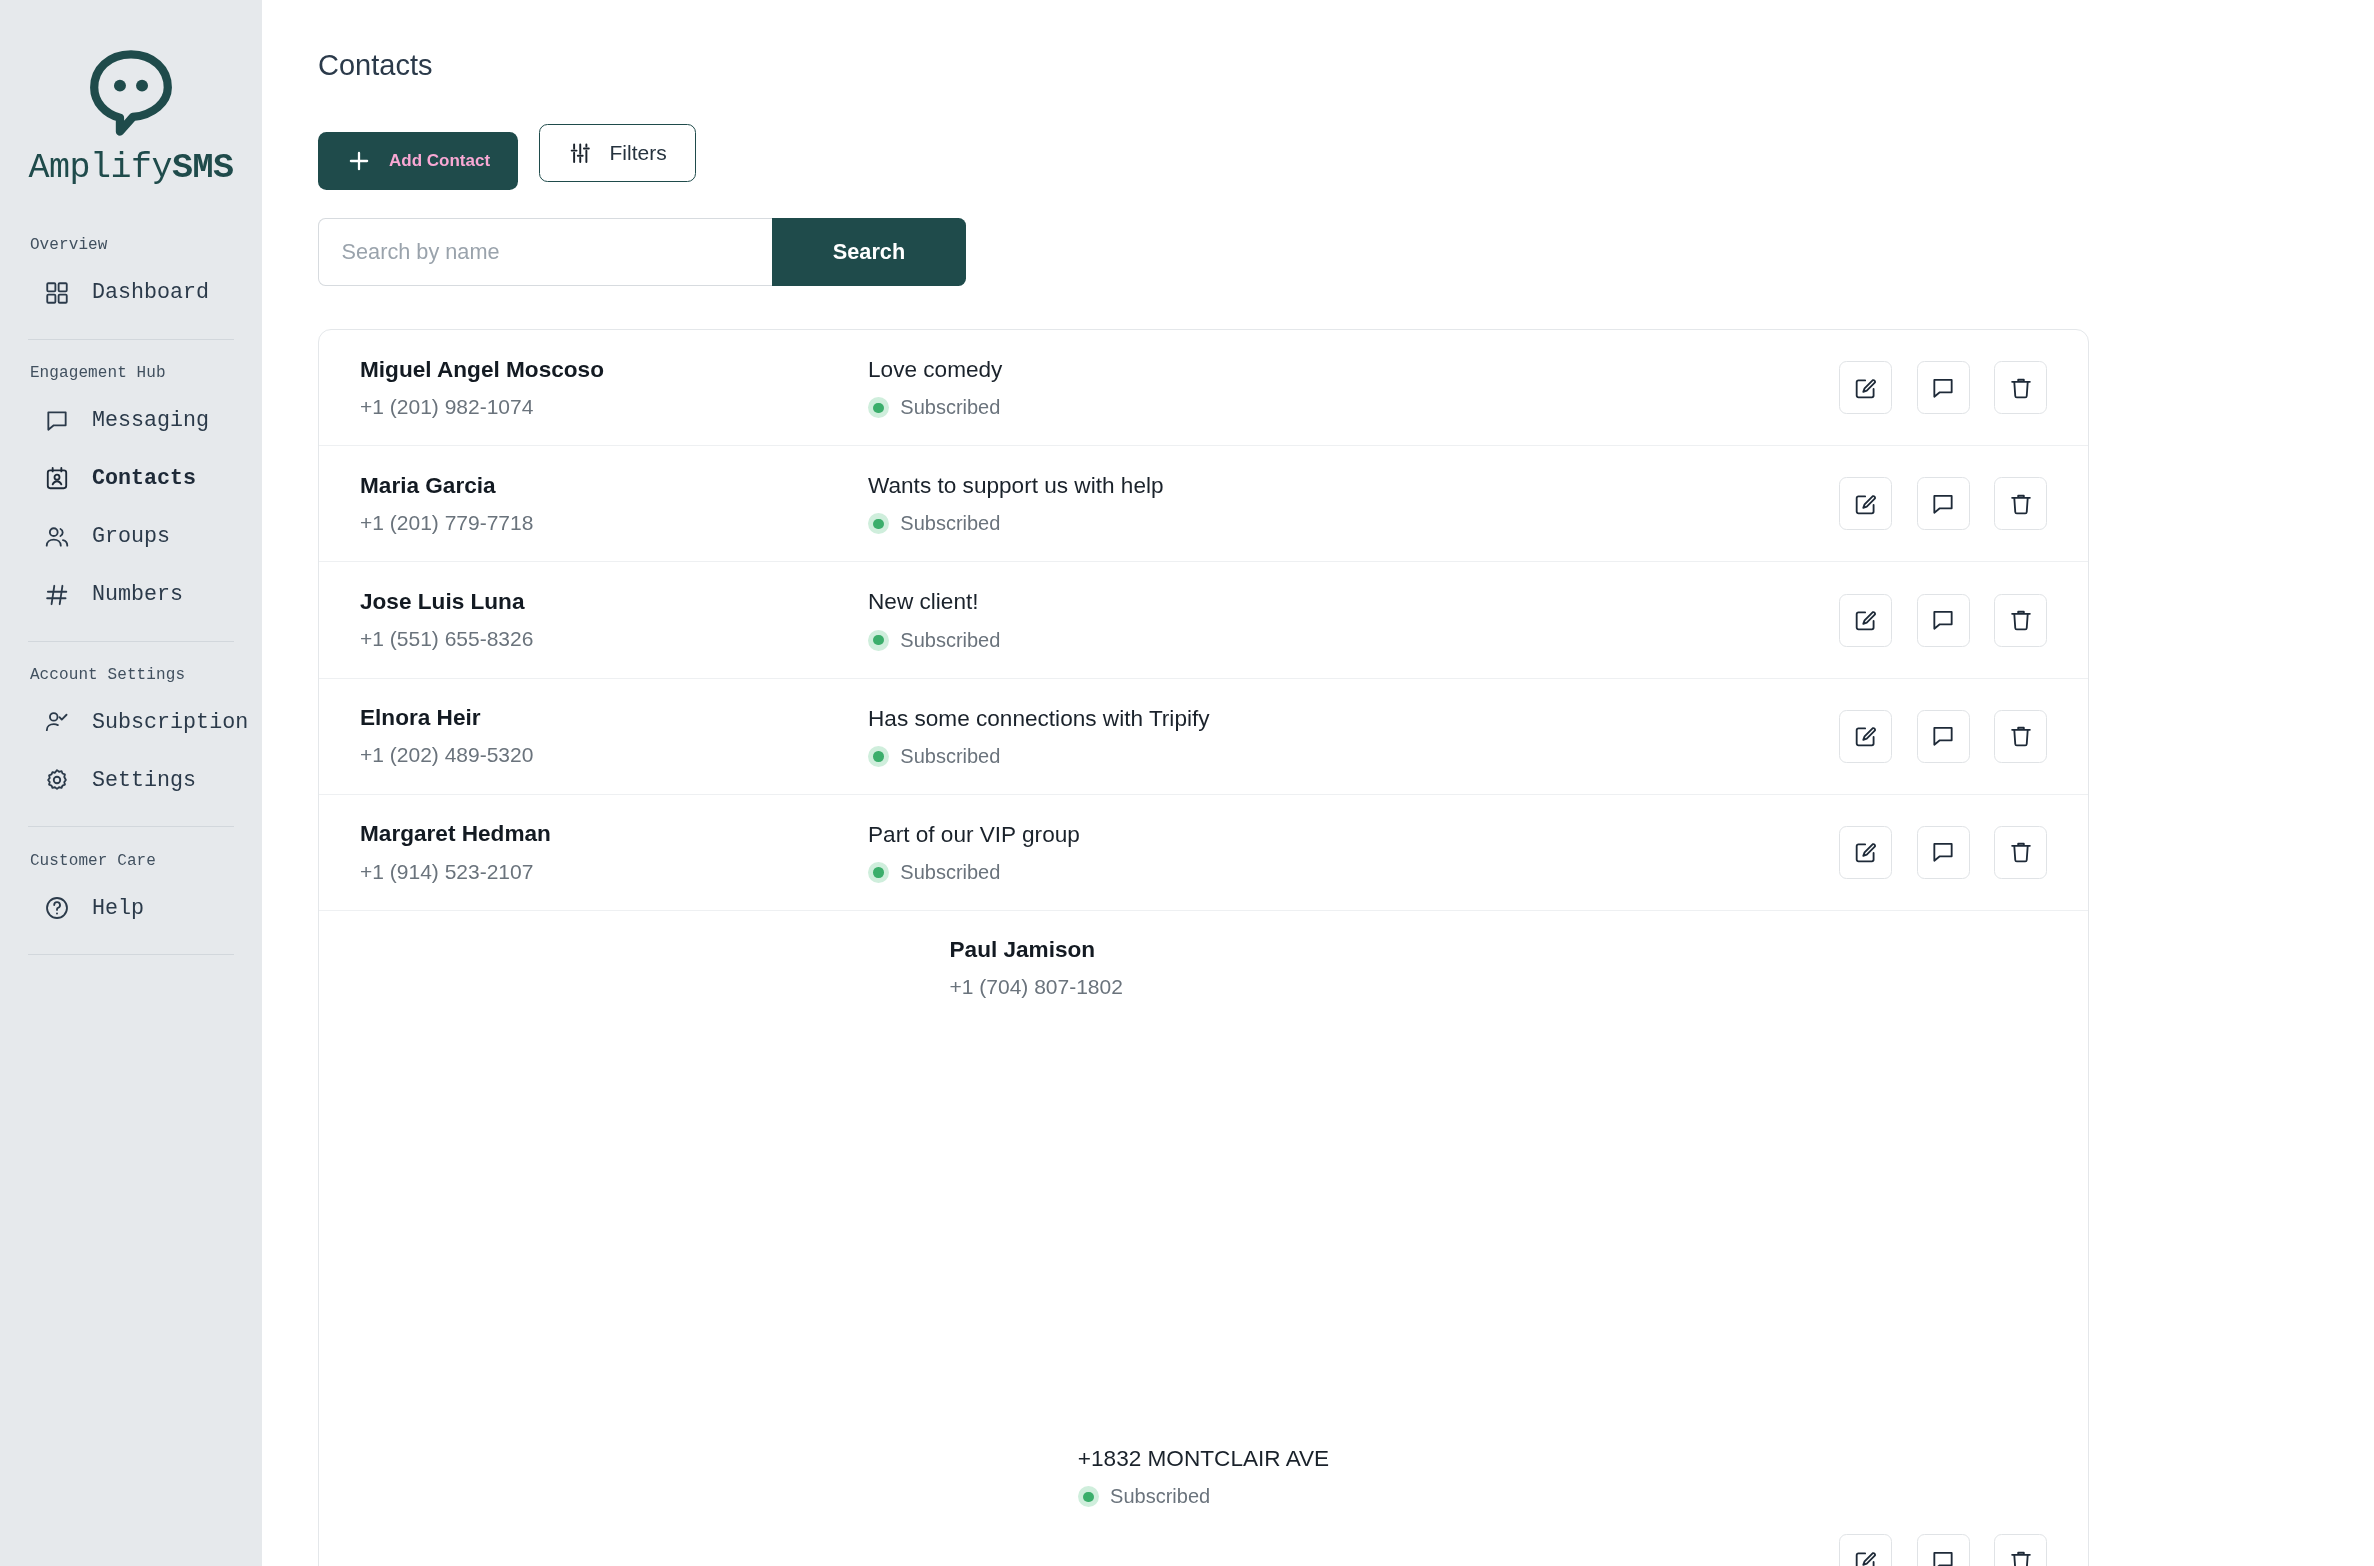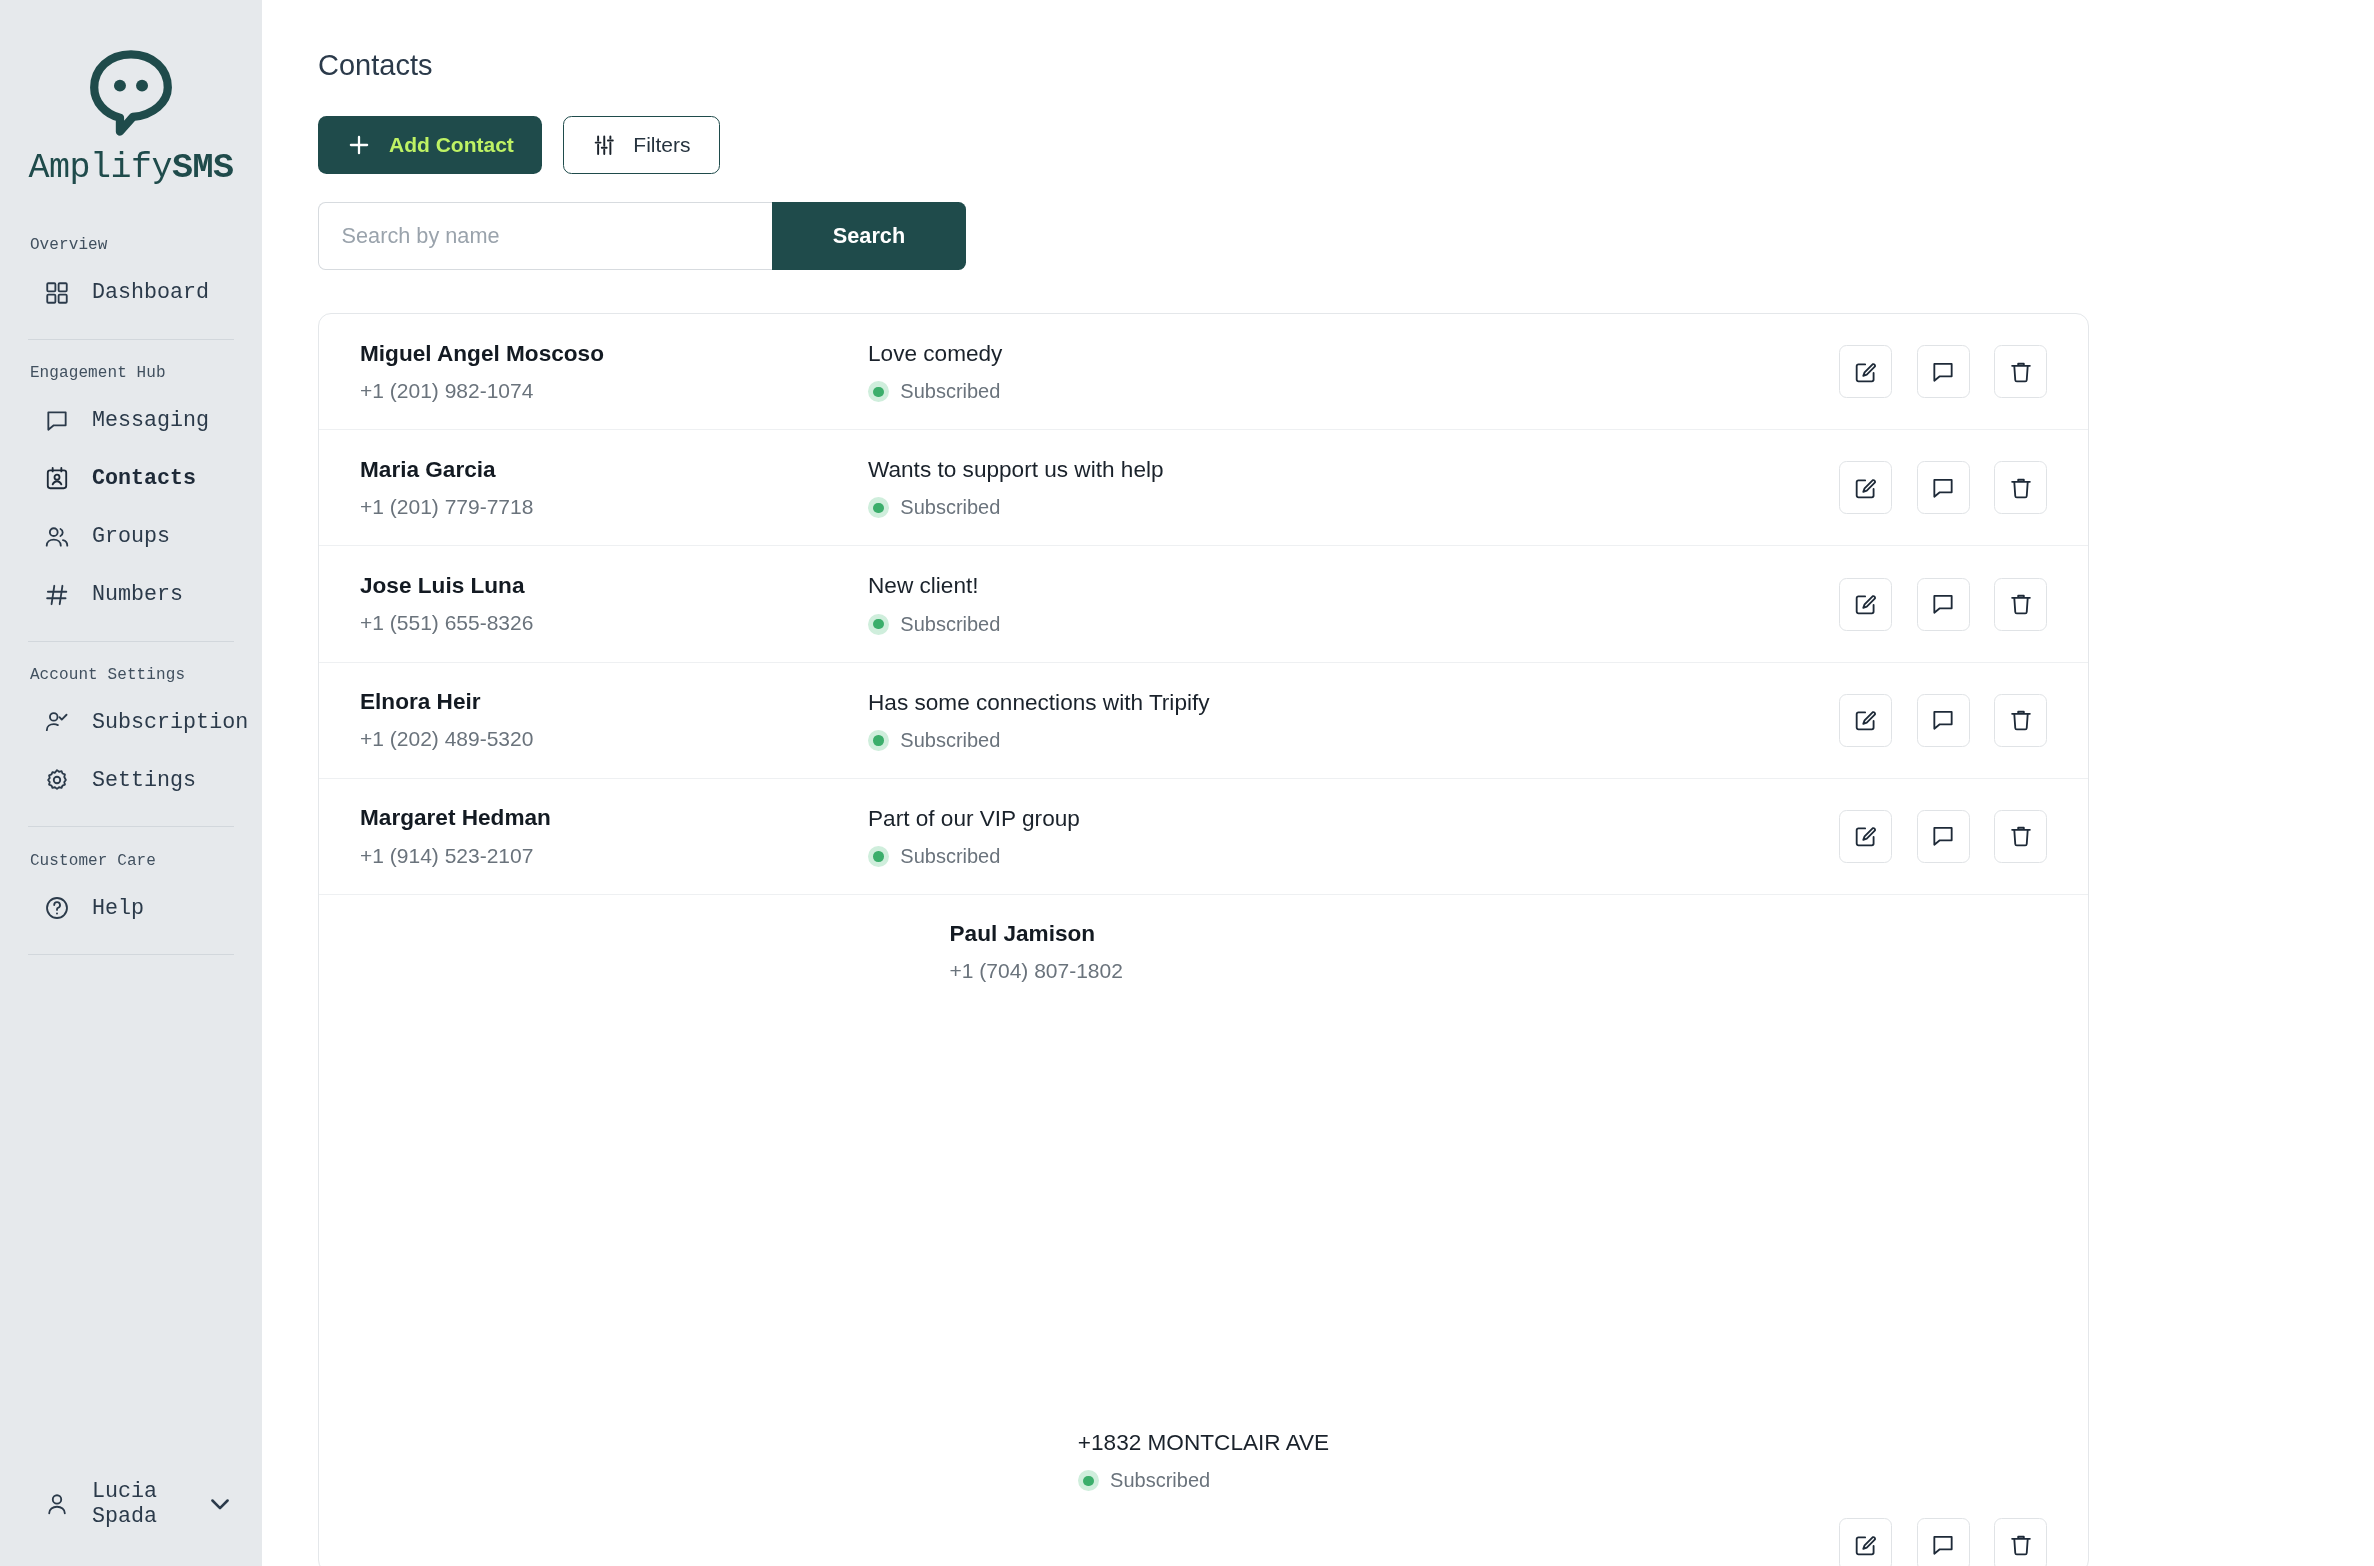--- a/index.html
+++ b/index.html
@@ -78,29 +78,30 @@
     font-size: 29px;
     color: #2B3A4A;
     font-weight: 400;
     margin-bottom: 34px;
   }
   .btn-row { display: flex; align-items: center; gap: 21px; }
   .btn-primary {
     display: inline-flex; align-items: center; justify-content:center;
     gap: 17px;
     background: #1F4B4B;
-    color: #bef264;
+    color: #f9a8d4;
     border: none;
     border-radius: 8.5px;
     height: 58px;
     padding: 0 28px;
-    font-size: 21px;
+    font-size: 17px;
     font-weight: 700;
     cursor: pointer;
     font-family: inherit;
+    margin-top: 16px;
   }
   .btn-outline {
     display: inline-flex; align-items: center; justify-content:center;
     gap: 17px;
     background: #fff;
     color: #26333F;
     border: 1.4px solid #1F4B4B;
     border-radius: 8.5px;
     height: 58px;
     padding: 0 28px;
@@ -283,34 +284,20 @@
             <circle cx="12" cy="17" r="0.9" fill="#2B3A4A" stroke="none"></circle>
           </svg>
         </span>
         <span class="lbl">Help</span>
       </div>
       <div class="divider"></div>
     </nav>
 
     <div class="spacer"></div>
 
-    <div class="user-row">
-      <span class="ico" style="width:28px;height:28px;display:flex;align-items:center;justify-content:center;">
-        <svg width="26" height="26" viewBox="0 0 24 24" fill="none" stroke="#2B3A4A" stroke-width="1.7" stroke-linecap="round">
-          <circle cx="12" cy="7.8" r="3.9"></circle>
-          <path d="M4.8 20.5c0-3.7 3.2-6 7.2-6s7.2 2.3 7.2 6"></path>
-        </svg>
-      </span>
-      <span class="uname">Lucia Spada</span>
-      <span>
-        <svg width="28" height="28" viewBox="0 0 24 24" fill="none" stroke="#2B3A4A" stroke-width="2.2" stroke-linecap="round" stroke-linejoin="round">
-          <path d="M5.5 9 12 15.5 18.5 9"></path>
-        </svg>
-      </span>
-    </div>
   </aside>
 
   <section class="main">
     <h1 class="page-title">Contacts</h1>
 
     <div class="btn-row">
       <button class="btn-primary">
         <span>
           <svg width="26" height="26" viewBox="0 0 24 24" fill="none" stroke="#ffffff" stroke-width="2.1" stroke-linecap="round">
             <path d="M12 4.5v15M4.5 12h15"></path>

